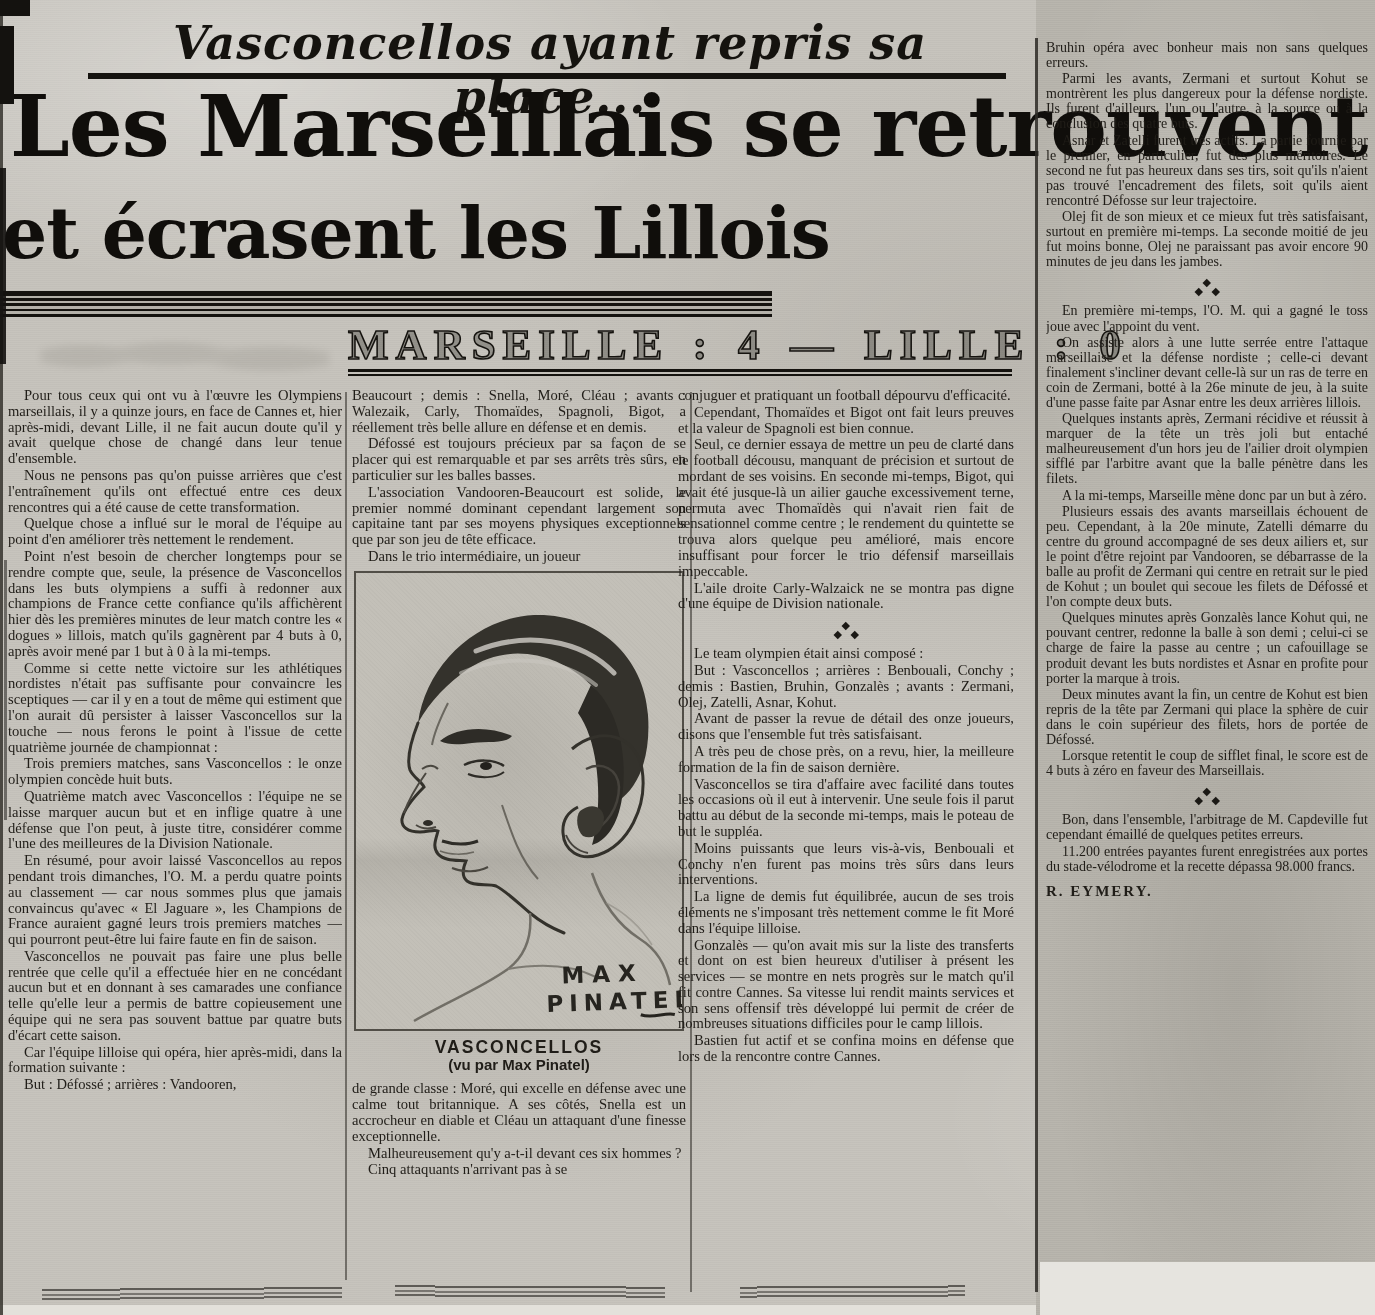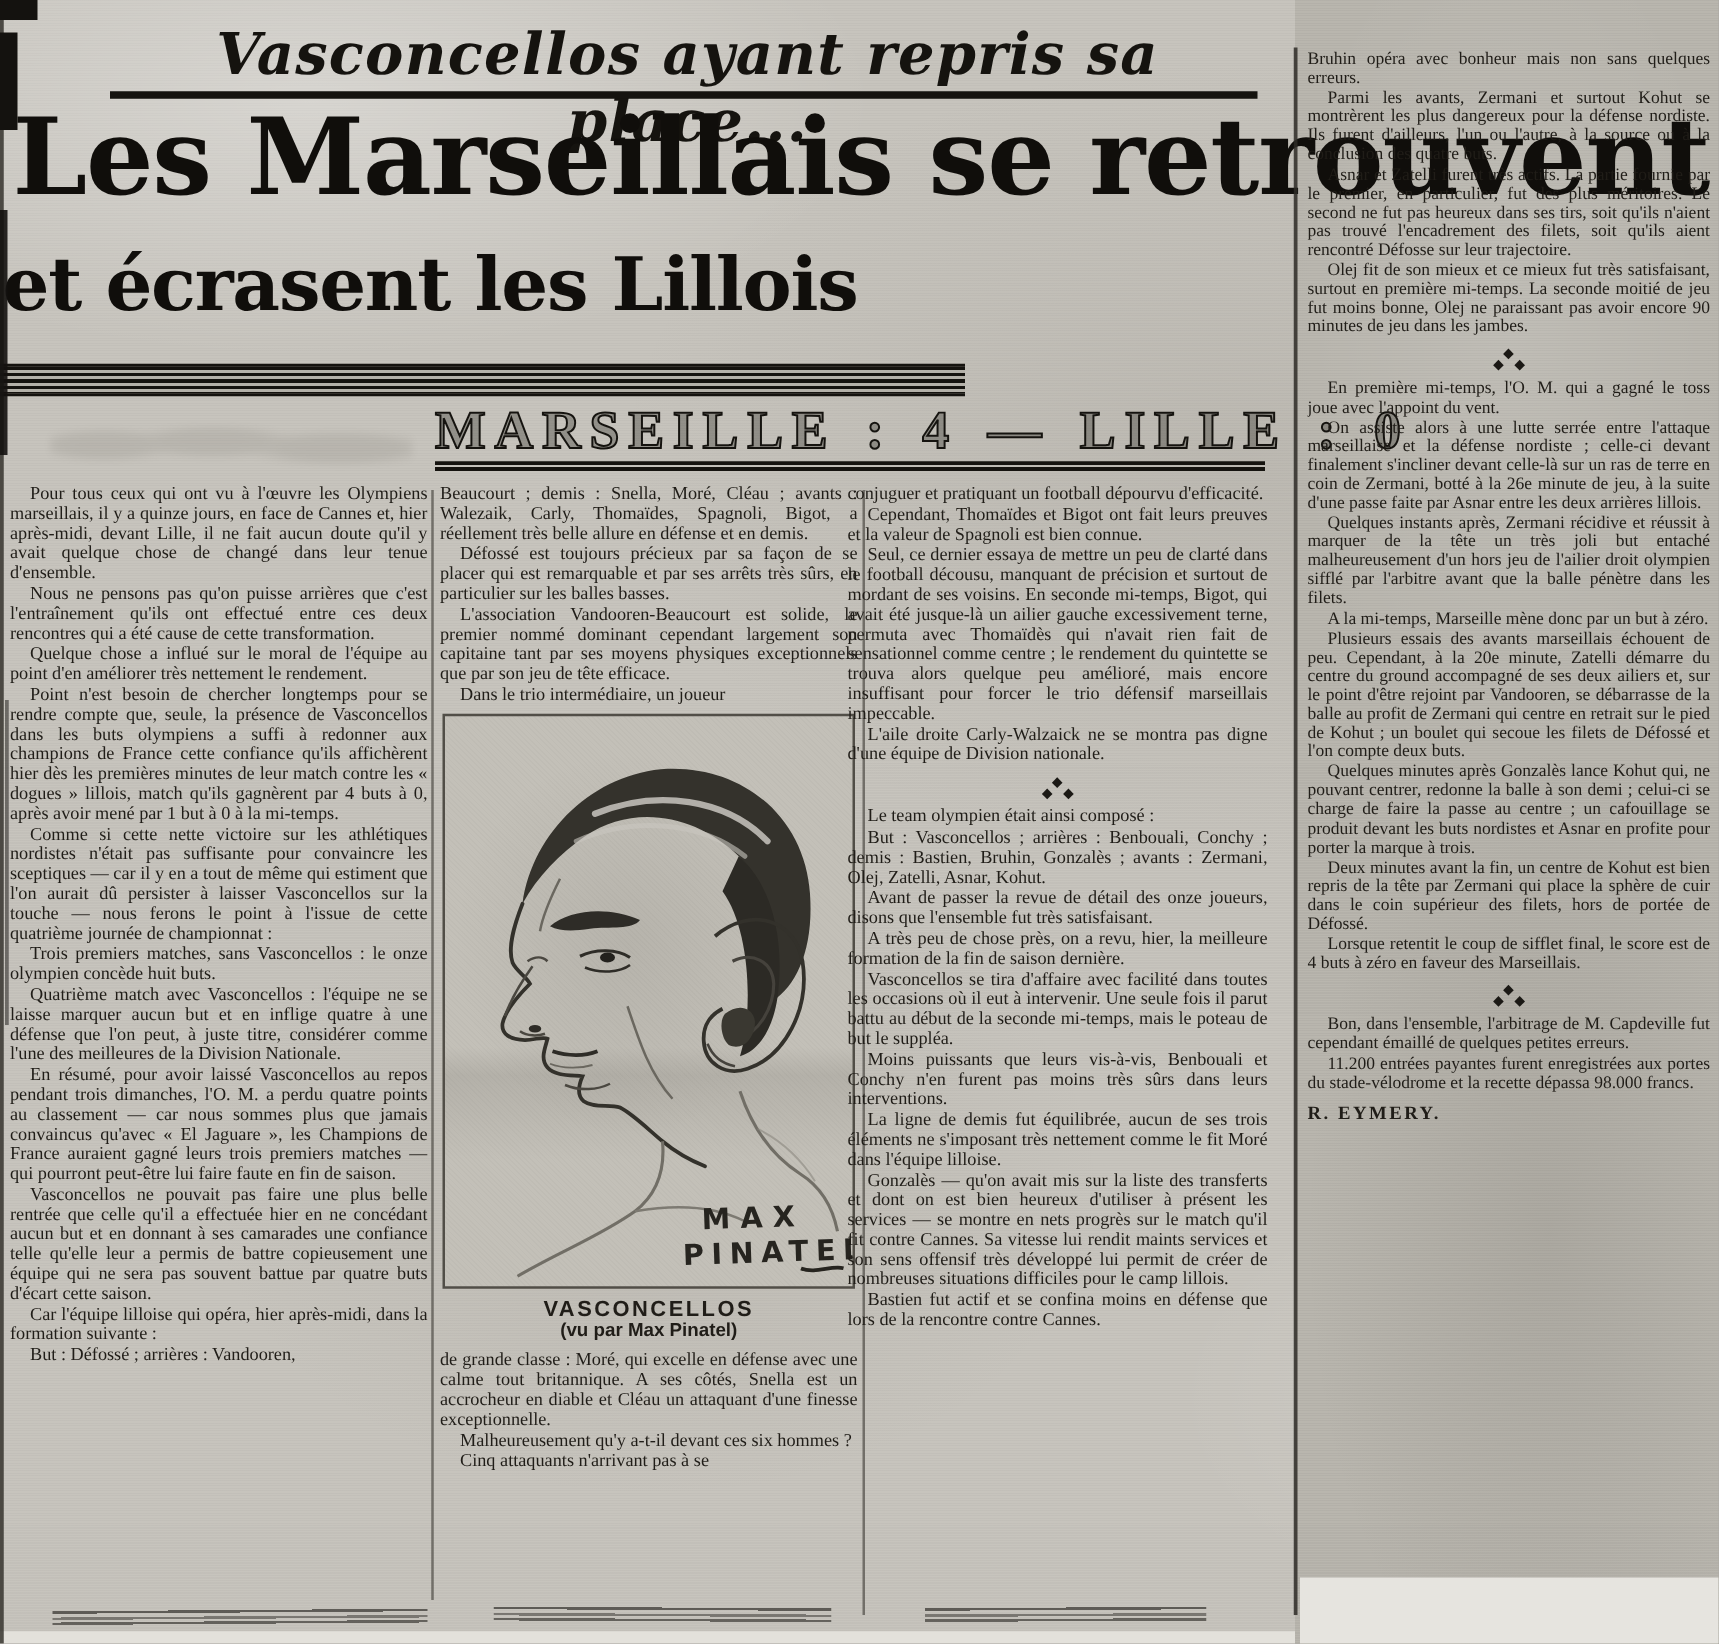--- a/index.html
+++ b/index.html
@@ -22,21 +22,21 @@
     font-size:46px;letter-spacing:1px;color:#15130f;
   }
   .kicker-rule{position:absolute;top:73px;left:88px;width:918px;height:6px;background:#15130f;}
   .headline1{
     position:absolute;top:84px;left:10px;width:1025px;
     font-family:"DejaVu Serif",serif;font-weight:bold;font-size:85px;line-height:1.0;
     letter-spacing:-1px;color:#100e0b;white-space:nowrap;
   }
   .headline2{
     position:absolute;top:198px;left:2px;width:800px;
-    font-family:"DejaVu Serif",serif;font-weight:bold;font-size:59px;line-height:1.0;
+    font-family:"DejaVu Serif",serif;font-weight:bold;font-size:71px;line-height:1.0;
     letter-spacing:-1px;color:#100e0b;white-space:nowrap;
   }
   .thick-rule{
     position:absolute;top:291px;left:0;width:772px;height:22px;
     background:repeating-linear-gradient(180deg,#15130f 0 2.6px,#b4b1a9 2.6px 5.2px);
     border-top:2px solid #15130f;border-bottom:2px solid #15130f;
   }
   .scoreline{
     position:absolute;top:320px;left:348px;width:664px;text-align:center;
     font-family:"Liberation Serif",serif;font-size:43px;font-weight:bold;

